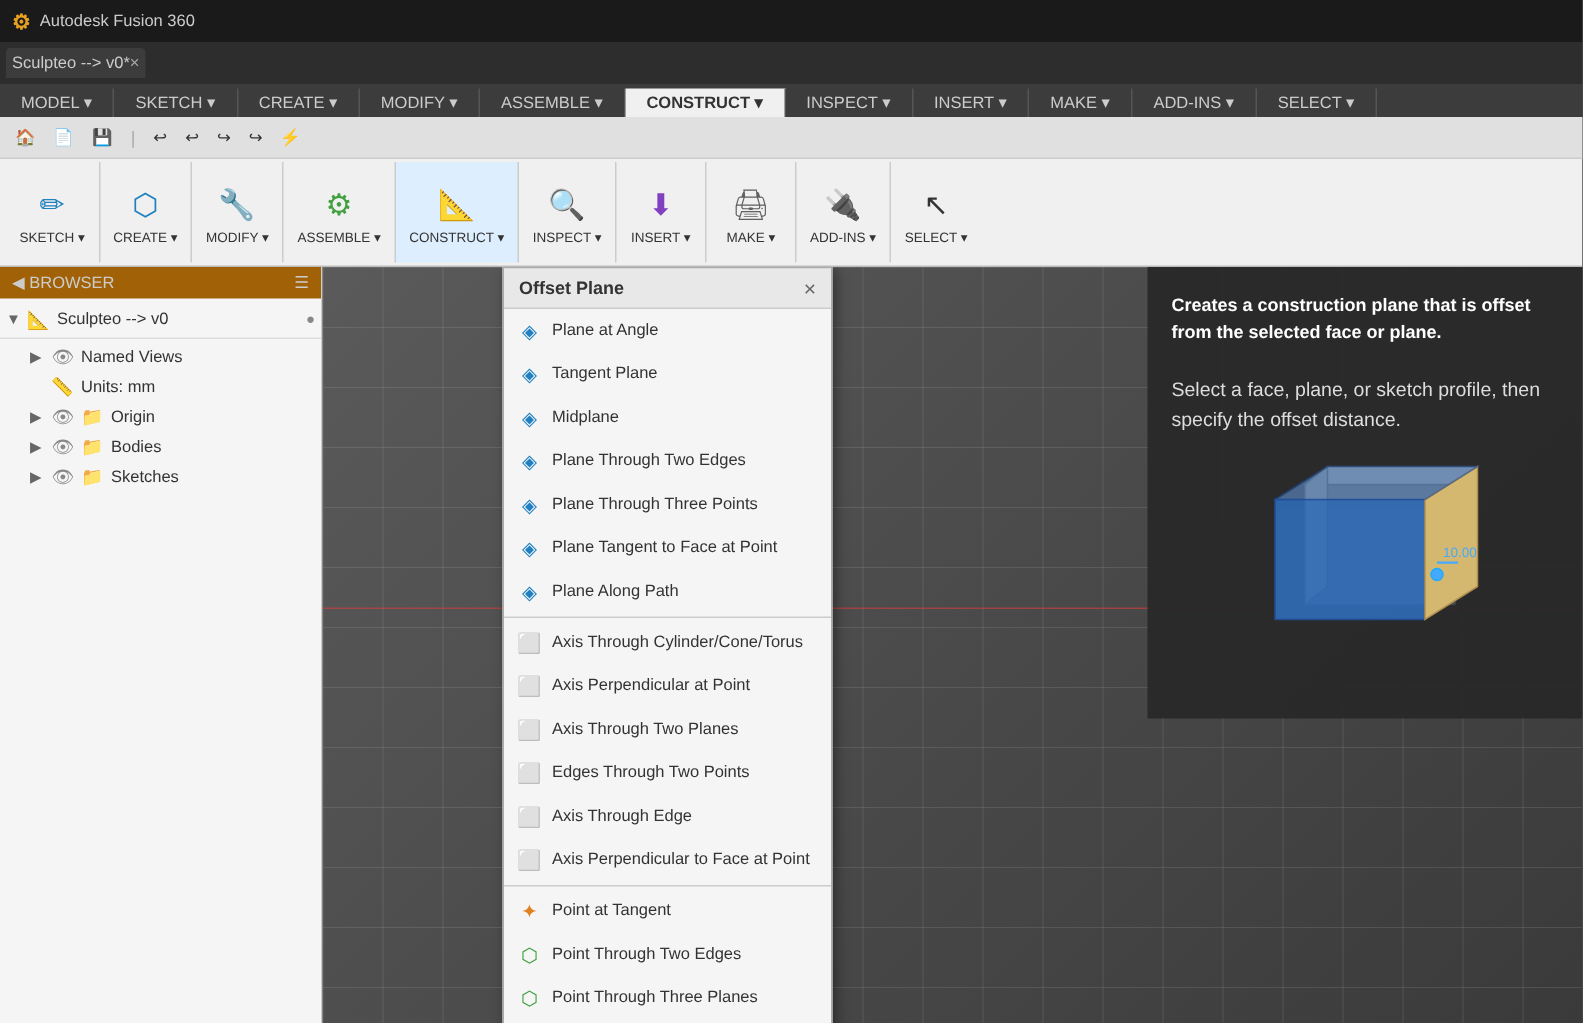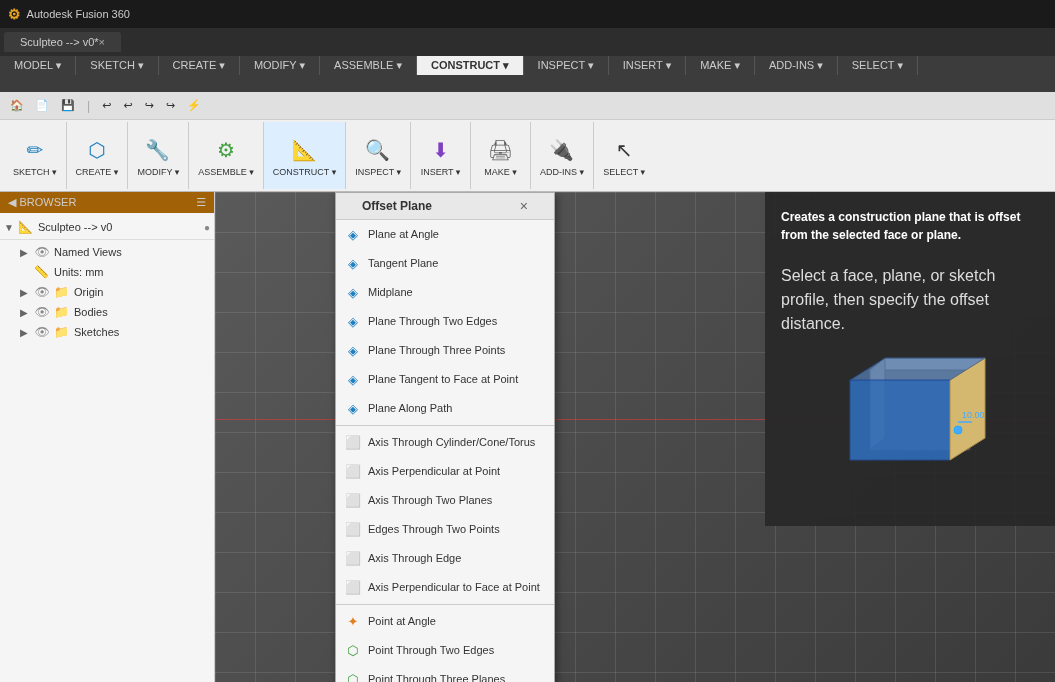--- a/index.html
+++ b/index.html
@@ -21,21 +21,21 @@
     #tabbar {
       height: 28px;
       background: #2d2d2d;
       display: flex;
       align-items: center;
       padding: 0 4px;
     }
     .tab {
       background: #3c3c3c;
       color: #ccc;
-      padding: 4px 16px;
+      padding: 4px 4px;
       font-size: 11px;
       border-radius: 3px 3px 0 0;
       display: flex;
       align-items: center;
       gap: 0;
     }
     .tab .tab-close { cursor: pointer; color: #aaa; }
 
     
     #ribbon {
@@ -104,24 +104,24 @@
     }
     .ribbon-btn .btn-label {
       font-size: 9px;
       color: #333;
       text-align: center;
       margin-top: 1px;
     }
 
     
     #ribbon-tabs {
-      height: 36px;
+      height: 22px;
       background: #3c3c3c;
       display: flex;
-      align-items: flex-start;
+      align-items: flex-end;
     }
     .rtab {
       padding: 3px 14px;
       font-size: 11px;
       color: #ccc;
       cursor: pointer;
       border-right: 1px solid #555;
     }
     .rtab.active { background: #f0f0f0; color: #333; font-weight: bold; }
 
@@ -200,21 +200,21 @@
       left: 120px;
       width: 220px;
       background: #f5f5f5;
       border: 1px solid #aaa;
       box-shadow: 2px 2px 8px rgba(0,0,0,0.4);
       z-index: 100;
     }
     #dropdown-header {
       background: #e8e8e8;
       border-bottom: 1px solid #ccc;
-      padding: 5px 26px;
+      padding: 5px 10px;
       display: flex;
       align-items: center;
       justify-content: space-between;
     }
     #dropdown-header .title { font-size: 12px; font-weight: bold; color: #333; }
     #dropdown-header .close-btn { cursor: pointer; color: #666; font-size: 14px; }
     .menu-item {
       display: flex;
       align-items: center;
       padding: 5px 8px;
@@ -243,21 +243,21 @@
       padding: 16px;
       font-size: 12px;
       line-height: 1.5;
     }
     #info-panel .info-title {
       font-weight: bold;
       margin-bottom: 20px;
       font-size: 12px;
       color: #fff;
     }
-    #info-panel .info-select { color: #ddd; font-size: 16px; }
+    #info-panel .info-select { color: #ddd; font-size: 13px; }
 
     
     #box-illustration {
       margin-top: 14px;
       display: flex;
       justify-content: center;
     }
     .box-svg { }
 
     
@@ -501,21 +501,21 @@
         <span class="mi-icon icon-teal">⬜</span>
         <span>Axis Through Edge</span>
       </div>
       <div class="menu-item">
         <span class="mi-icon icon-teal">⬜</span>
         <span>Axis Perpendicular to Face at Point</span>
       </div>
       <div class="menu-separator"></div>
       <div class="menu-item">
         <span class="mi-icon icon-orange">✦</span>
-        <span>Point at Angle</span>
+        <span>Point at Tangent</span>
       </div>
       <div class="menu-item">
         <span class="mi-icon icon-green">⬡</span>
         <span>Point Through Two Edges</span>
       </div>
       <div class="menu-item">
         <span class="mi-icon icon-green">⬡</span>
         <span>Point Through Three Planes</span>
       </div>
       <div class="menu-item">

